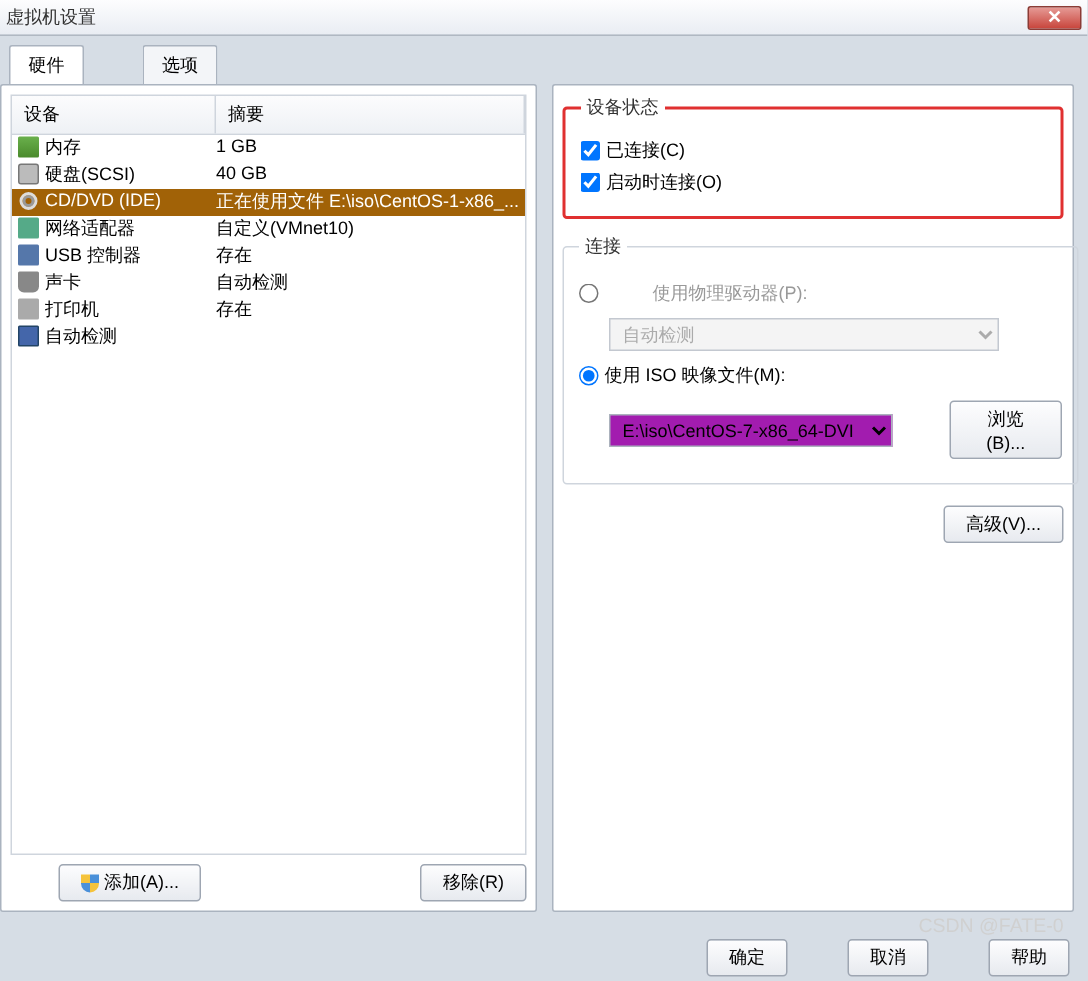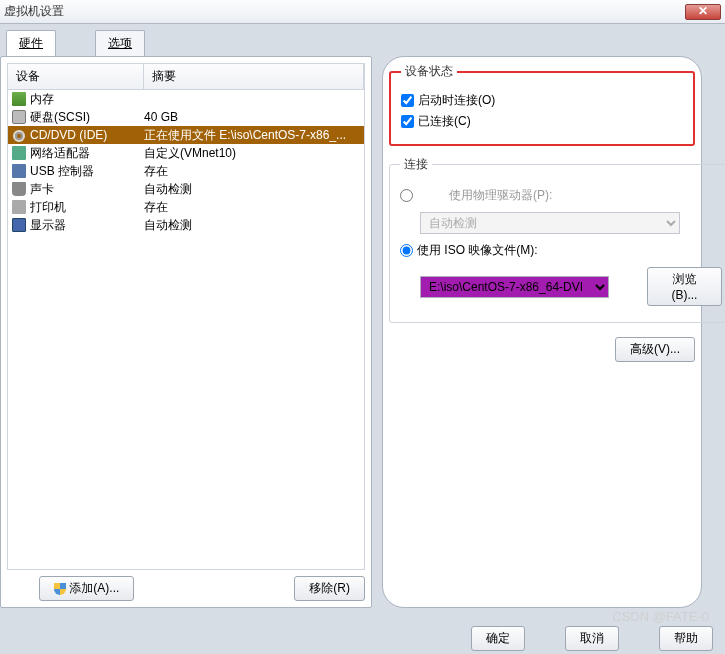--- a/index.html
+++ b/index.html
@@ -2,36 +2,36 @@
 <html><head>
 <meta charset="utf-8">
 <style>
 * { box-sizing: border-box; margin: 0; padding: 0; font-family: "Microsoft YaHei", SimSun, sans-serif; font-size: 12px; }
 body { background: #d6dde5; width: 725px; height: 654px; overflow: hidden; }
 
 .titlebar { height: 24px; background: linear-gradient(#fdfdfe, #e9edf3); display: flex; align-items: center; padding: 0 4px; border-bottom: 1px solid #b0b8c2; }
 .titlebar-text { flex: 1; color: #333; }
 .close-btn { width: 36px; height: 16px; background: linear-gradient(#e69a95, #c8453c); border: 1px solid #8b3c36; border-radius: 2px; color: #fff; text-align: center; line-height: 12px; font-weight: bold; cursor: pointer; }
 
-.tabs { display: flex; padding: 6px 20px 0 6px; text-decoration: underline; }
+.tabs { display: flex; padding: 6px 20px 0 6px; }
 .tab { padding: 4px 12px; background: #fff; border: 1px solid #aab3bf; border-bottom: none; margin-right: -1px; cursor: pointer; border-radius: 2px 2px 0 0; }
 .tab.active { background: #fff; position: relative; z-index: 2; }
 .tab:not(.active) { background: #f3f5f8; margin-left: 40px; }
 
 .content { display: flex; padding: 0 10px 10px 0; gap: 10px; }
 .panel { background: #fff; border: 1px solid #aab3bf; border-radius: 2px; padding: 6px; }
 .left-panel { width: 372px; height: 552px; display: flex; flex-direction: column; }
-.right-panel { width: 320px; height: 552px; border-radius: 22px; }
+.right-panel { width: 348px; height: 552px; }
 
 .device-list { flex: 1; border: 1px solid #cfd5dd; }
 .list-header { display: flex; background: linear-gradient(#fcfcfd, #eef1f5); border-bottom: 1px solid #cfd5dd; }
 .list-header span { padding: 4px 8px; border-right: 1px solid #cfd5dd; }
 .col-device { width: 136px; }
 .col-summary { flex: 1; }
-.list-row { display: flex; align-items: center; height: 18px; cursor: pointer; }
+.list-row { display: flex; height: 18px; cursor: pointer; }
 .list-row.selected { background: #a16207; color: #fff; }
 .list-row .icon { width: 22px; text-align: center; }
 .list-row .dev { width: 114px; white-space: nowrap; overflow: hidden; }
 .list-row .summ { flex: 1; white-space: nowrap; overflow: hidden; text-overflow: ellipsis; padding-right: 4px; }
 
 .bottom-btns { display: flex; justify-content: space-between; gap: 6px; padding-top: 6px; }
 .btn { background: linear-gradient(#fdfdfe, #e7eaef); border: 1px solid #9ea6b2; border-radius: 3px; padding: 3px 14px; cursor: pointer; margin-left: 32px; }
 .btn:disabled, .btn.disabled { color: #999; cursor: default; }
 
 fieldset { border: 1px solid #cfd5dd; border-radius: 3px; padding: 10px 10px 12px 10px; margin-bottom: 10px; }
@@ -79,30 +79,31 @@
   <div class="panel left-panel">
     <div class="device-list">
       <div class="list-header">
         <span class="col-device">设备</span>
         <span class="col-summary">摘要</span>
       </div>
       <div id="device-rows">
           <div class="list-row">
             <span class="icon"><span class="ico ico-mem"></span></span>
             <span class="dev">内存</span>
+            <span class="summ">1 GB</span>
           </div>
           <div class="list-row">
             <span class="icon"><span class="ico ico-hdd"></span></span>
             <span class="dev">硬盘(SCSI)</span>
             <span class="summ">40 GB</span>
           </div>
           <div class="list-row selected">
             <span class="icon"><span class="ico ico-cd"></span></span>
             <span class="dev">CD/DVD (IDE)</span>
-            <span class="summ">正在使用文件 E:\iso\CentOS-7-x86_...</span>
+            <span class="summ">正在使用文件 E:\iso\CentOS-1-x86_...</span>
           </div>
           <div class="list-row">
             <span class="icon"><span class="ico ico-net"></span></span>
             <span class="dev">网络适配器</span>
             <span class="summ">自定义(VMnet10)</span>
           </div>
           <div class="list-row">
             <span class="icon"><span class="ico ico-usb"></span></span>
             <span class="dev">USB 控制器</span>
             <span class="summ">存在</span>
@@ -112,41 +113,40 @@
             <span class="dev">声卡</span>
             <span class="summ">自动检测</span>
           </div>
           <div class="list-row">
             <span class="icon"><span class="ico ico-prn"></span></span>
             <span class="dev">打印机</span>
             <span class="summ">存在</span>
           </div>
           <div class="list-row">
             <span class="icon"><span class="ico ico-disp"></span></span>
-            <span class="dev">显示器</span>
             <span class="summ">自动检测</span>
           </div>
         </div>
     </div>
     <div class="bottom-btns">
       <button class="btn"><span class="ico ico-shield"></span> <span>添加(A)...</span></button>
       <button class="btn">移除(R)</button>
     </div>
   </div>
 
   <div class="panel right-panel">
     <fieldset class="highlight">
       <legend>设备状态</legend>
       <label class="chk-row">
         <input type="checkbox" checked="" style="">
-        <span>启动时连接(O)</span>
+        <span>已连接(C)</span>
       </label>
       <label class="chk-row">
         <input type="checkbox" checked="" style="">
-        <span>已连接(C)</span>
+        <span>启动时连接(O)</span>
       </label>
     </fieldset>
 
     <fieldset>
       <legend>连接</legend>
       <label class="radio-row disabled">
         <input type="radio" name="conn" style="">
         <span>使用物理驱动器(P):</span>
       </label>
       <div class="sub">

